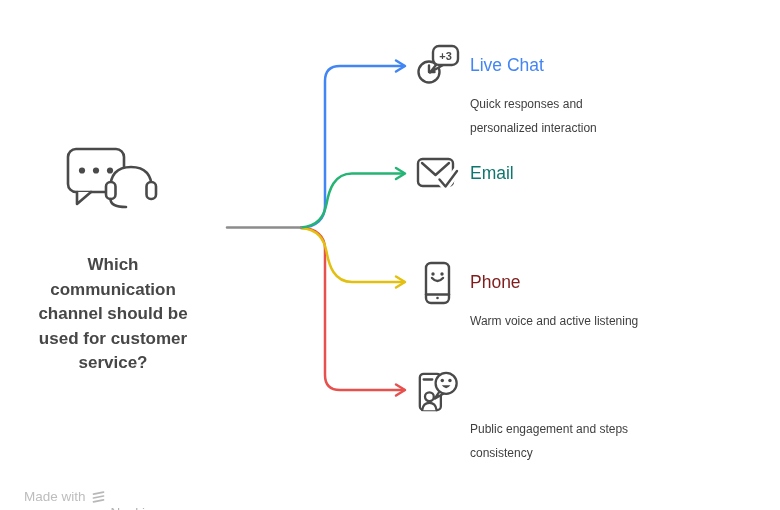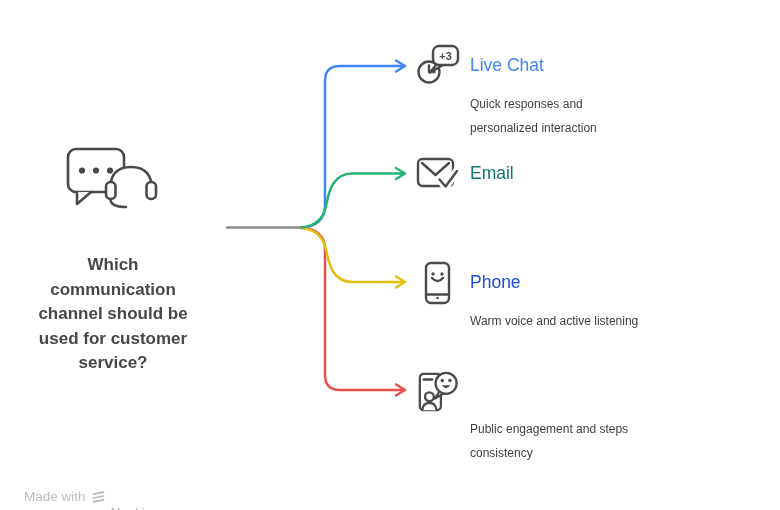--- a/index.html
+++ b/index.html
@@ -17,21 +17,21 @@
   }
   .branch{position:absolute;left:416px;width:360px;height:150px;}
   .b0{top:44px}.b1{top:152px}.b2{top:261px}.b3{top:369px}
   .bicon{position:absolute;left:0;top:0;width:44px;height:44px;}
   .btitle{
     position:absolute;left:54px;top:9px;font-weight:normal;font-size:17.5px;line-height:24px;
     white-space:nowrap;
   }
   .b0 .btitle{color:#4285f4}
   .b1 .btitle{color:#0f766e}
-  .b2 .btitle{color:#1d4ed8}
+  .b2 .btitle{color:#7f1d1d}
   .b3 .btitle{color:#e7504c}
   .bdesc{
     position:absolute;left:54px;top:48px;width:300px;
     font-size:12px;line-height:24px;color:#3f3f3f;white-space:pre-line;
   }
   .footer{
     position:absolute;left:24px;top:473px;display:flex;align-items:center;gap:5px;
     font-size:13.5px;color:#bdbdbd;
   }
   .footer .brand{color:#b3b3b3;margin-top:32px;}

